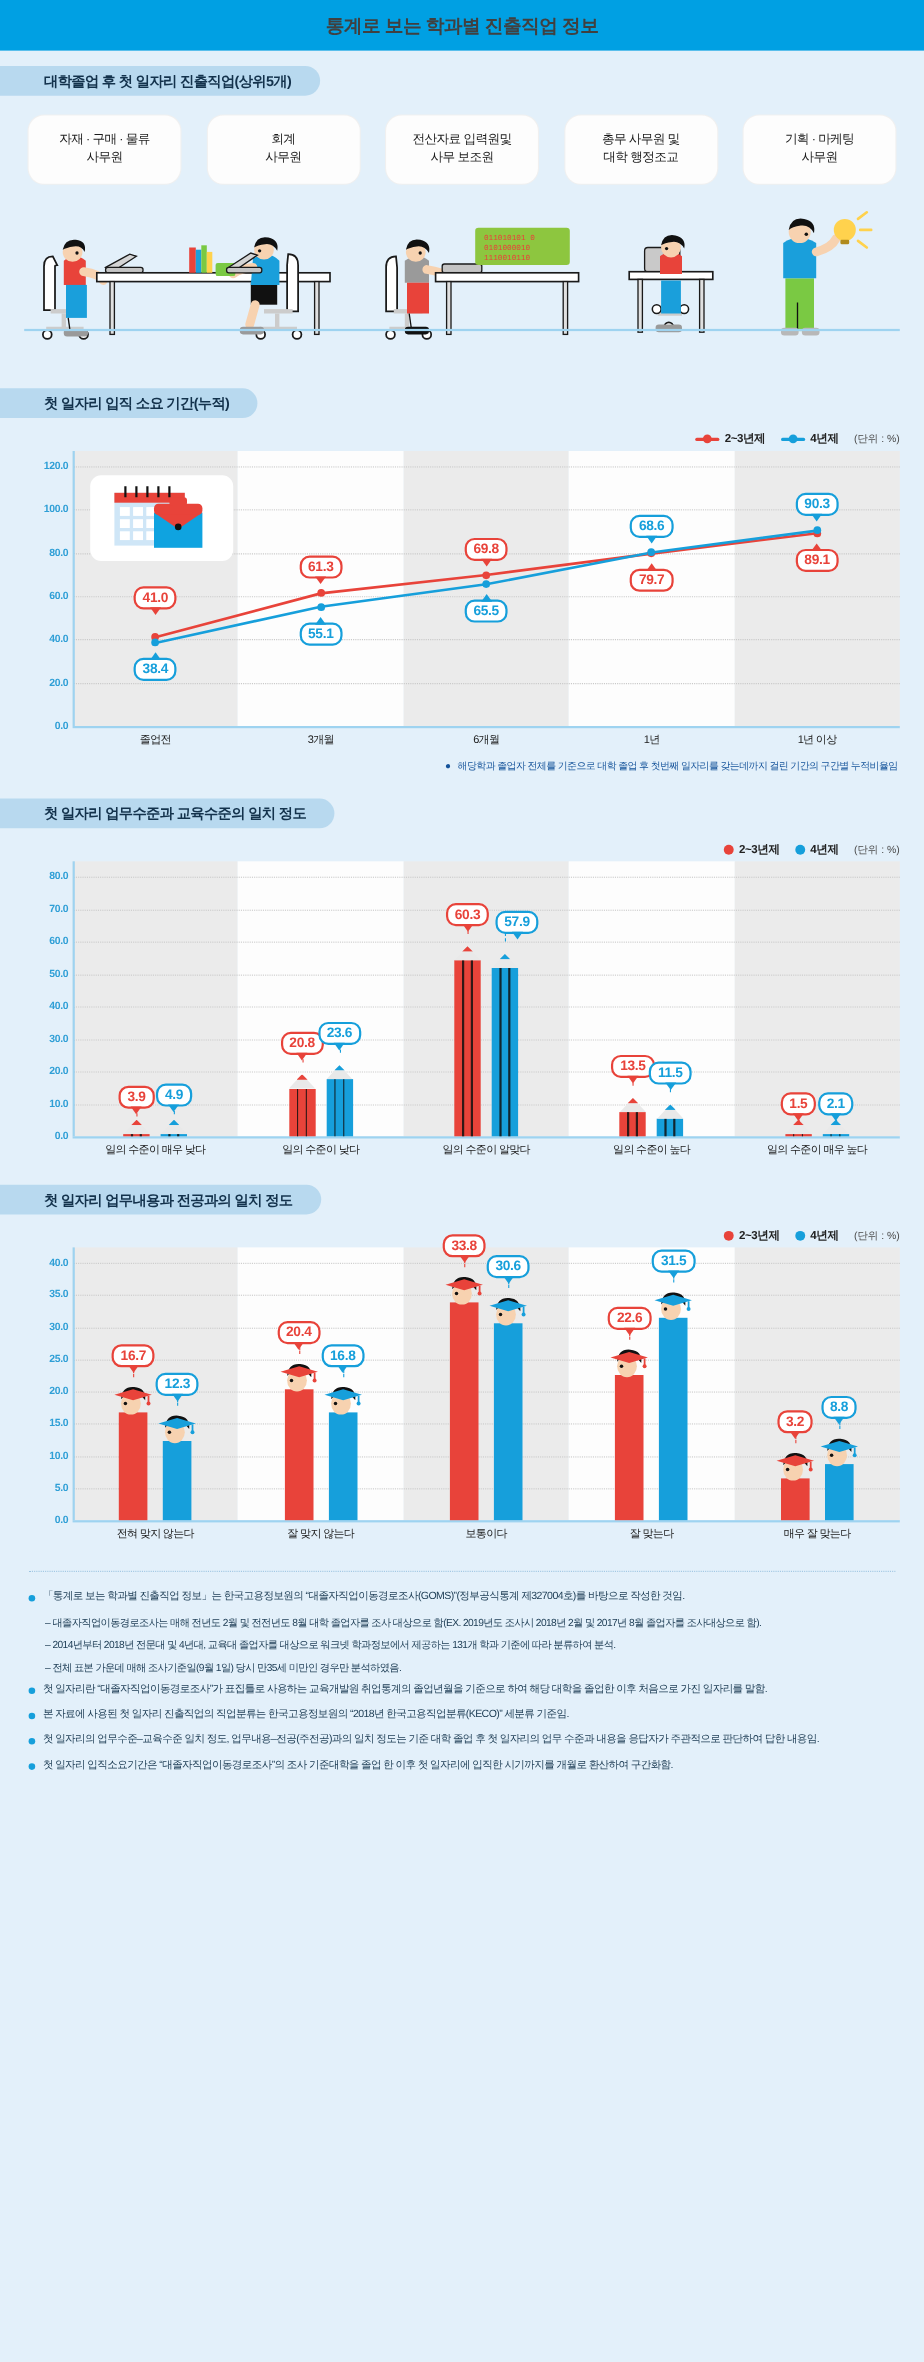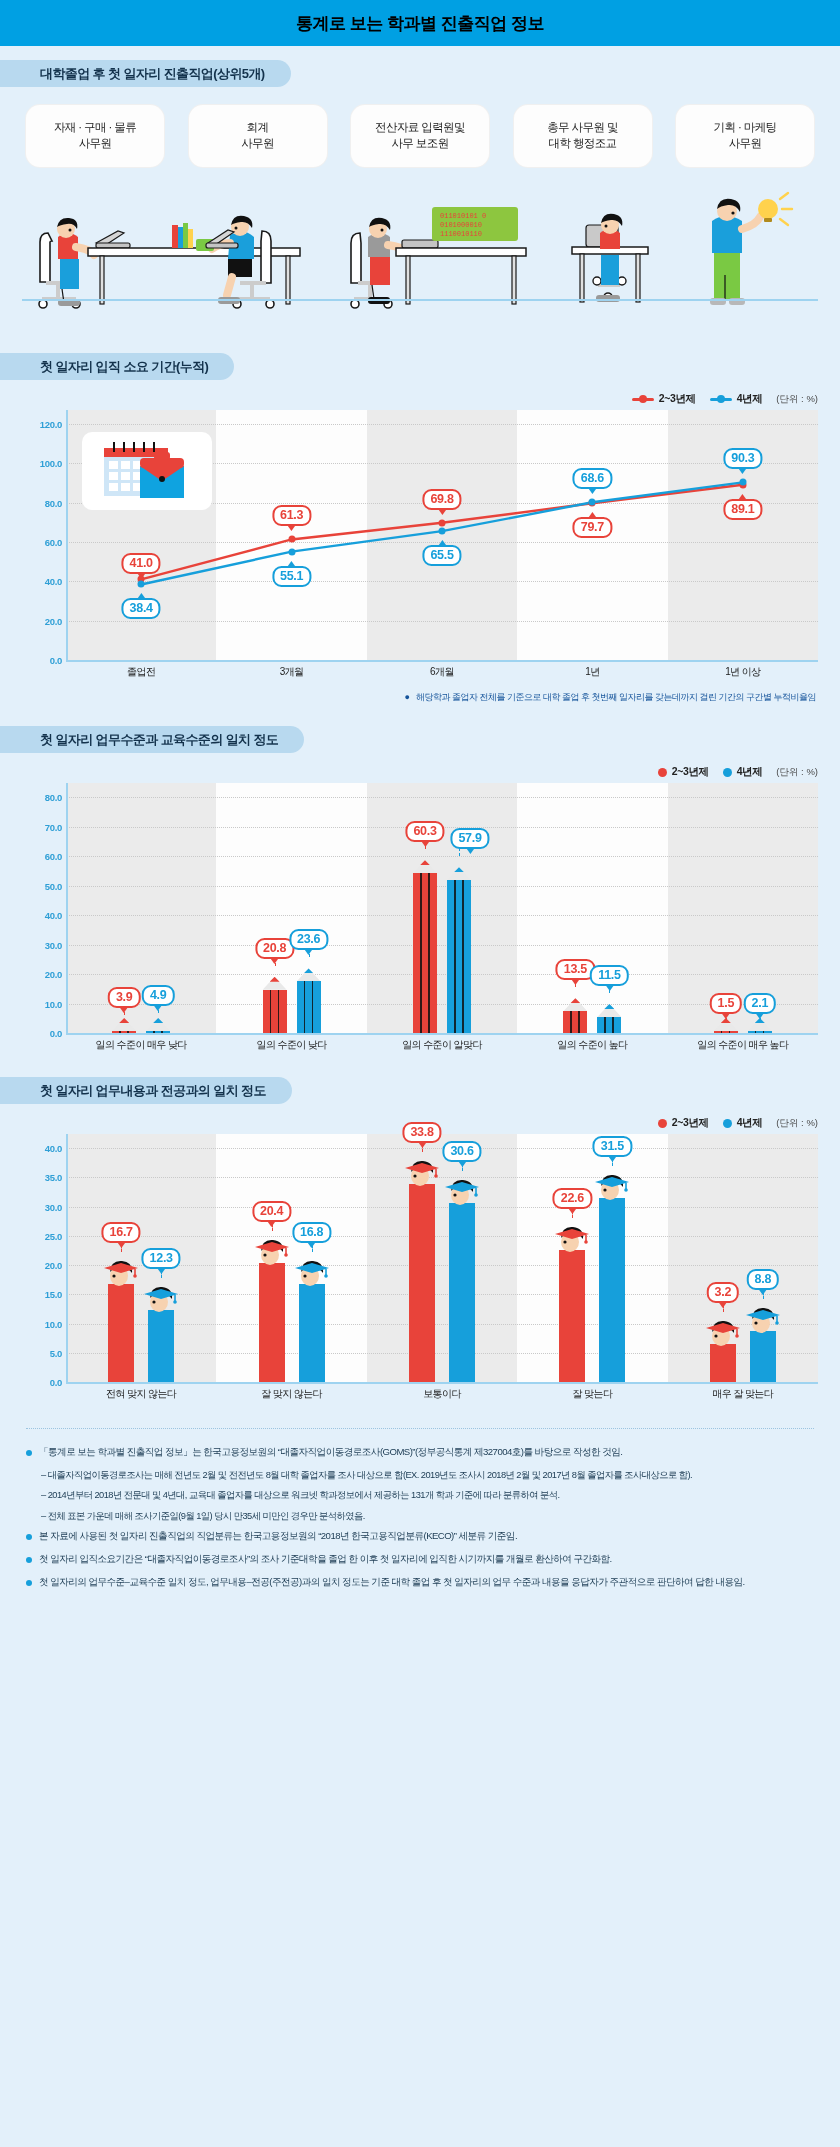--- a/index.html
+++ b/index.html
@@ -9,21 +9,21 @@
     font-family:"Liberation Sans","DejaVu Sans",sans-serif;
     background:#e3f0fa;
     overflow:hidden;
   }
   .page { width:840px; height:2147px; position:relative; background:#e3f0fa; }
 
   
   .titlebar {
     height:46px; background:#00a0e3; display:flex; align-items:center; justify-content:center;
   }
-  .titlebar .t { color:#000000; font-size:17px; font-weight:bold; letter-spacing:-0.5px; }
+  .titlebar .t { color:#404040; font-size:17px; font-weight:bold; letter-spacing:-0.5px; }
 
   
   .pill {
     display:inline-block; background:#b8d9ef; border-radius:0 18px 18px 0;
     height:27px; line-height:27px; padding:0 26px 0 40px;
     font-size:13px; font-weight:bold; color:#13324c; letter-spacing:-0.6px;
     margin-left:0;
   }
   .pillrow { margin-top:14px; }
 
@@ -295,21 +295,21 @@
         <div class="ylab" style="top:53.33333333333332px;">100.0</div>
         <div class="gridline" style="top:14px;"></div>
         <div class="ylab" style="top:14px;">120.0</div>
         <div class="axisY"></div>
         <div class="axisX" style="top:250px;"></div>
         <svg width="100%" height="250" style="position:absolute;left:0;top:0;pointer-events:none;">
           <polyline points="119.2,169.36666666666667 269.6,129.44333333333333 420,112.72666666666667 570.4,93.25666666666666 720.8000000000001,74.77000000000001" fill="none" stroke="#e8433a" stroke-width="2.4"></polyline>
           <polyline points="119.2,174.48 269.6,141.63666666666666 420,121.18333333333335 570.4,92.27333333333333 720.8000000000001,72.41000000000001" fill="none" stroke="#169fdb" stroke-width="2.4"></polyline>
         </svg>
         <div class="pt r" style="left:119.2px;top:169.36666666666667px;"></div>
-        <div class="bub down" style="left:119.2px;top:143px;">41.0</div>
+        <div class="bub down" style="left:119.2px;top:123px;">41.0</div>
         <div class="pt r" style="left:269.6px;top:129.44333333333333px;"></div>
         <div class="bub down" style="left:269.6px;top:95.44333333333333px;">61.3</div>
         <div class="pt r" style="left:420px;top:112.72666666666667px;"></div>
         <div class="bub down" style="left:420px;top:78.72666666666667px;">69.8</div>
         <div class="pt r" style="left:570.4px;top:93.25666666666666px;"></div>
         <div class="bub up" style="left:570.4px;top:107.25666666666666px;">79.7</div>
         <div class="pt r" style="left:720.8000000000001px;top:74.77000000000001px;"></div>
         <div class="bub up" style="left:720.8000000000001px;top:88.77000000000001px;">89.1</div>
         <div class="pt b" style="left:119.2px;top:174.48px;"></div>
         <div class="bub b up" style="left:119.2px;top:188.48px;">38.4</div>
@@ -701,25 +701,29 @@
         <div class="fsub">– 대졸자직업이동경로조사는 매해 전년도 2월 및 전전년도 8월 대학 졸업자를 조사 대상으로 함(EX. 2019년도 조사시 2018년 2월 및 2017년 8월 졸업자를 조사대상으로 함).</div>
       </div>
       <div style="margin:0 0 6px 13px;">
         <div class="fsub">– 2014년부터 2018년 전문대 및 4년대, 교육대 졸업자를 대상으로 워크넷 학과정보에서 제공하는 131개 학과 기준에 따라 분류하여 분석.</div>
       </div>
       <div style="margin:0 0 6px 13px;">
         <div class="fsub">– 전체 표본 가운데 매해 조사기준일(9월 1일) 당시 만35세 미만인 경우만 분석하였음.</div>
       </div>
       <div class="fitem">
         <div class="fbul"></div>
+        <div class="ftxt">첫 일자리란 “대졸자직업이동경로조사”가 표집틀로 사용하는 교육개발원 취업통계의 졸업년월을 기준으로 하여 해당 대학을 졸업한 이후 처음으로 가진 일자리를 말함.</div>
+      </div>
+      <div class="fitem">
+        <div class="fbul"></div>
         <div class="ftxt">본 자료에 사용된 첫 일자리 진출직업의 직업분류는 한국고용정보원의 “2018년 한국고용직업분류(KECO)” 세분류 기준임.</div>
+      </div>
+      <div class="fitem">
+        <div class="fbul"></div>
+        <div class="ftxt">첫 일자리의 업무수준–교육수준 일치 정도, 업무내용–전공(주전공)과의 일치 정도는 기준 대학 졸업 후 첫 일자리의 업무 수준과 내용을 응답자가 주관적으로 판단하여 답한 내용임.</div>
       </div>
       <div class="fitem">
         <div class="fbul"></div>
         <div class="ftxt">첫 일자리 입직소요기간은 “대졸자직업이동경로조사”의 조사 기준대학을 졸업 한 이후 첫 일자리에 입직한 시기까지를 개월로 환산하여 구간화함.</div>
       </div>
-      <div class="fitem">
-        <div class="fbul"></div>
-        <div class="ftxt">첫 일자리의 업무수준–교육수준 일치 정도, 업무내용–전공(주전공)과의 일치 정도는 기준 대학 졸업 후 첫 일자리의 업무 수준과 내용을 응답자가 주관적으로 판단하여 답한 내용임.</div>
-      </div>
     </div>
 
 </div>
 
 </body></html>

